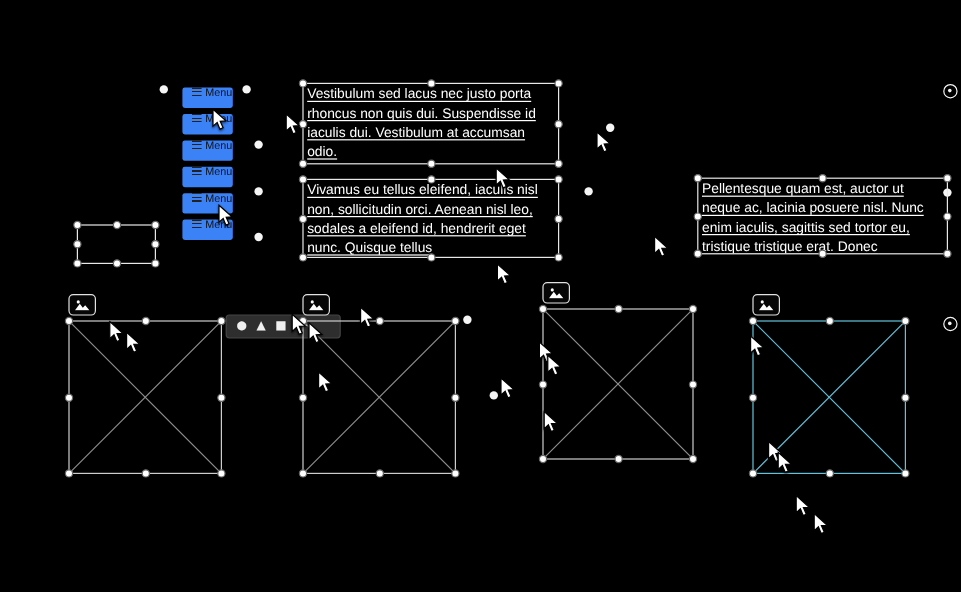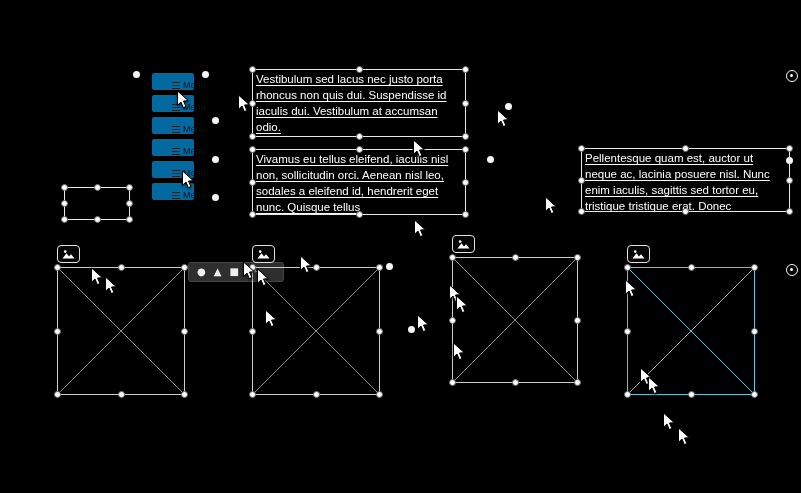--- a/index.html
+++ b/index.html
@@ -6,22 +6,22 @@
   html,body{background:#000}
   body{width:801px;height:493px;overflow:hidden;font-family:"Liberation Sans",sans-serif}
   .canvas{position:relative;width:801px;height:493px;background:var(--canvas-bg,#000)}
 
   
   .dot{position:absolute;width:7px;height:7px;border-radius:50%;background:#f5f5f5}
   .target{position:absolute;width:12px;height:12px;border:1.5px solid #f5f5f5;border-radius:50%}
   .target::after{content:"";position:absolute;left:3px;top:3px;width:3px;height:3px;border-radius:50%;background:#f5f5f5}
 
   
-  .menu-item{position:absolute;left:152px;width:42px;height:17px;background:#0369a1;border-radius:2px;
-    display:flex;align-items:flex-end;gap:3px;padding:0 20px;box-shadow:0 1px 2px rgba(0,0,0,.6)}
+  .menu-item{position:absolute;left:152px;width:42px;height:17px;background:#3b82f6;border-radius:2px;
+    display:flex;align-items:flex-start;gap:3px;padding:0 8px;box-shadow:0 1px 2px rgba(0,0,0,.6)}
   .menu-item .lbl{font-size:9px;color:#111;line-height:1}
   .mi-icon{width:8px;height:8px;flex:0 0 auto;
     background:linear-gradient(#222 0 1px,transparent 1px 3px,#222 3px 4px,transparent 4px 6px,#222 6px 7px,transparent 7px 8px)}
 
   
   .shape{position:absolute;border:1px solid var(--selection,#e8e8e8)}
 
   
   .h{position:absolute;width:7px;height:7px;border-radius:50%;background:var(--handle,#fff);border:1px solid #666;z-index:3}
   .h.tl{left:-4px;top:-4px}.h.tc{left:calc(50% - 3.5px);top:-4px}.h.tr{right:-4px;top:-4px}

